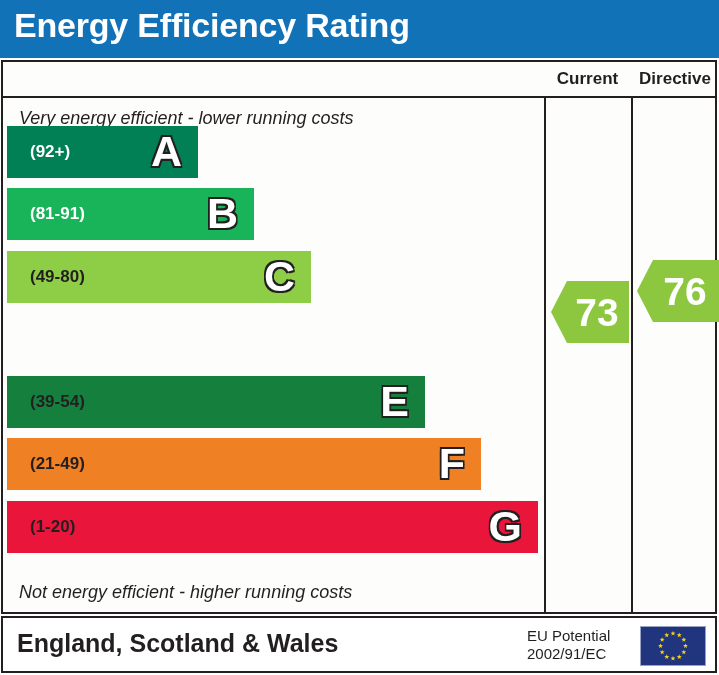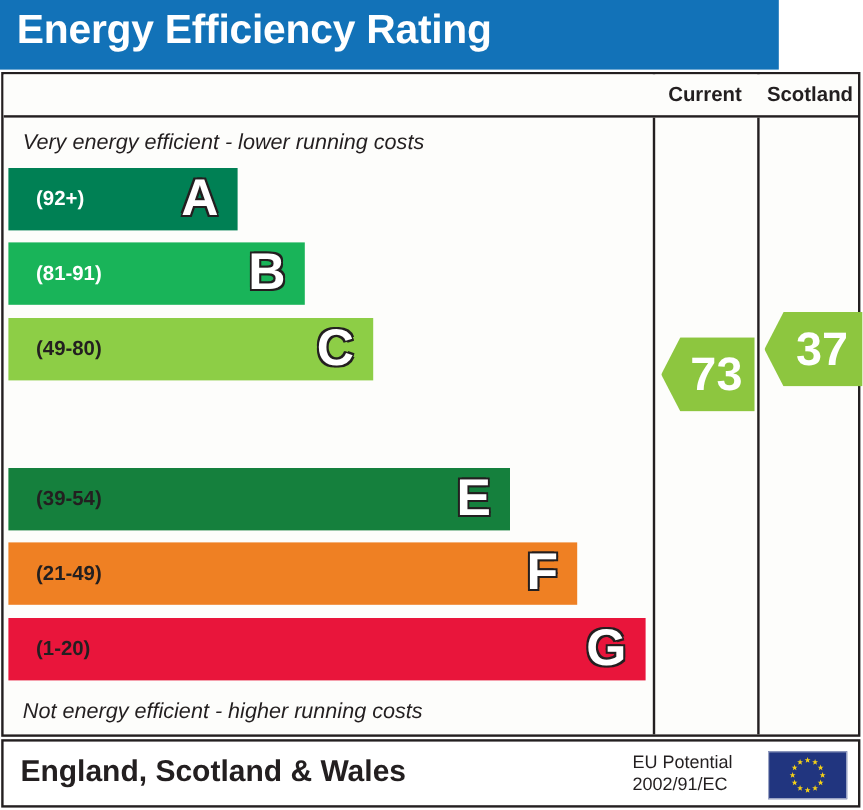--- a/index.html
+++ b/index.html
@@ -19,21 +19,21 @@
     background: #ffffff;
     overflow: hidden;
     box-sizing: border-box;
   }
 
   
   .title-bar {
     position: absolute;
     left: 0;
     top: 0;
-    width: 649px;
+    width: 719px;
     height: 58px;
     background: #1272b8;
     box-sizing: border-box;
   }
   .title-text {
     position: absolute;
     left: 14px;
     top: 6px;
     font-size: 34px;
     font-weight: bold;
@@ -106,21 +106,21 @@
     font-size: 18px;
     color: #231f20;
     white-space: nowrap;
   }
   .caption-top { top: 10px; }
   .caption-bottom { top: 484px; }
 
   .bands {
     position: absolute;
     left: 4px;
-    top: 42px;
+    top: 28px;
     width: 537px;
     height: 438px;
   }
 
   .band {
     position: absolute;
     left: 0;
     height: 52px;
     box-sizing: border-box;
   }
@@ -241,21 +241,21 @@
     <div class="title-text">Energy Efficiency Rating</div>
   </div>
 
   <div class="table-frame">
 
     <div class="col-sep sep-current"></div>
     <div class="col-sep sep-potential"></div>
 
     <div class="thead">
       <div class="th th-current">Current</div>
-      <div class="th th-potential">Scotland</div>
+      <div class="th th-potential">Directive</div>
     </div>
 
     <div class="chart-area">
       <div class="caption caption-top">Very energy efficient - lower running costs</div>
 
       <div class="bands">
 
         <div class="band" style="top: 0px; width: 191px; background: rgb(0, 128, 84);">
           <span class="band-range" style="color: rgb(255, 255, 255);">(92+)</span>
           <span class="band-letter">A</span>
@@ -292,21 +292,21 @@
     </div>
 
     <div class="rating-col col-current">
       <div class="arrow arrow-current" style="background: rgb(141, 198, 63);">
         <span class="arrow-value">73</span>
       </div>
     </div>
 
     <div class="rating-col col-potential">
       <div class="arrow arrow-potential" style="background: rgb(141, 198, 63);">
-        <span class="arrow-value">37</span>
+        <span class="arrow-value">76</span>
       </div>
     </div>
 
   </div>
 
   <div class="footer">
     <div class="footer-region">England, Scotland &amp; Wales</div>
     <div class="footer-directive">
       <div>EU Potential</div>
       <div>2002/91/EC</div>

